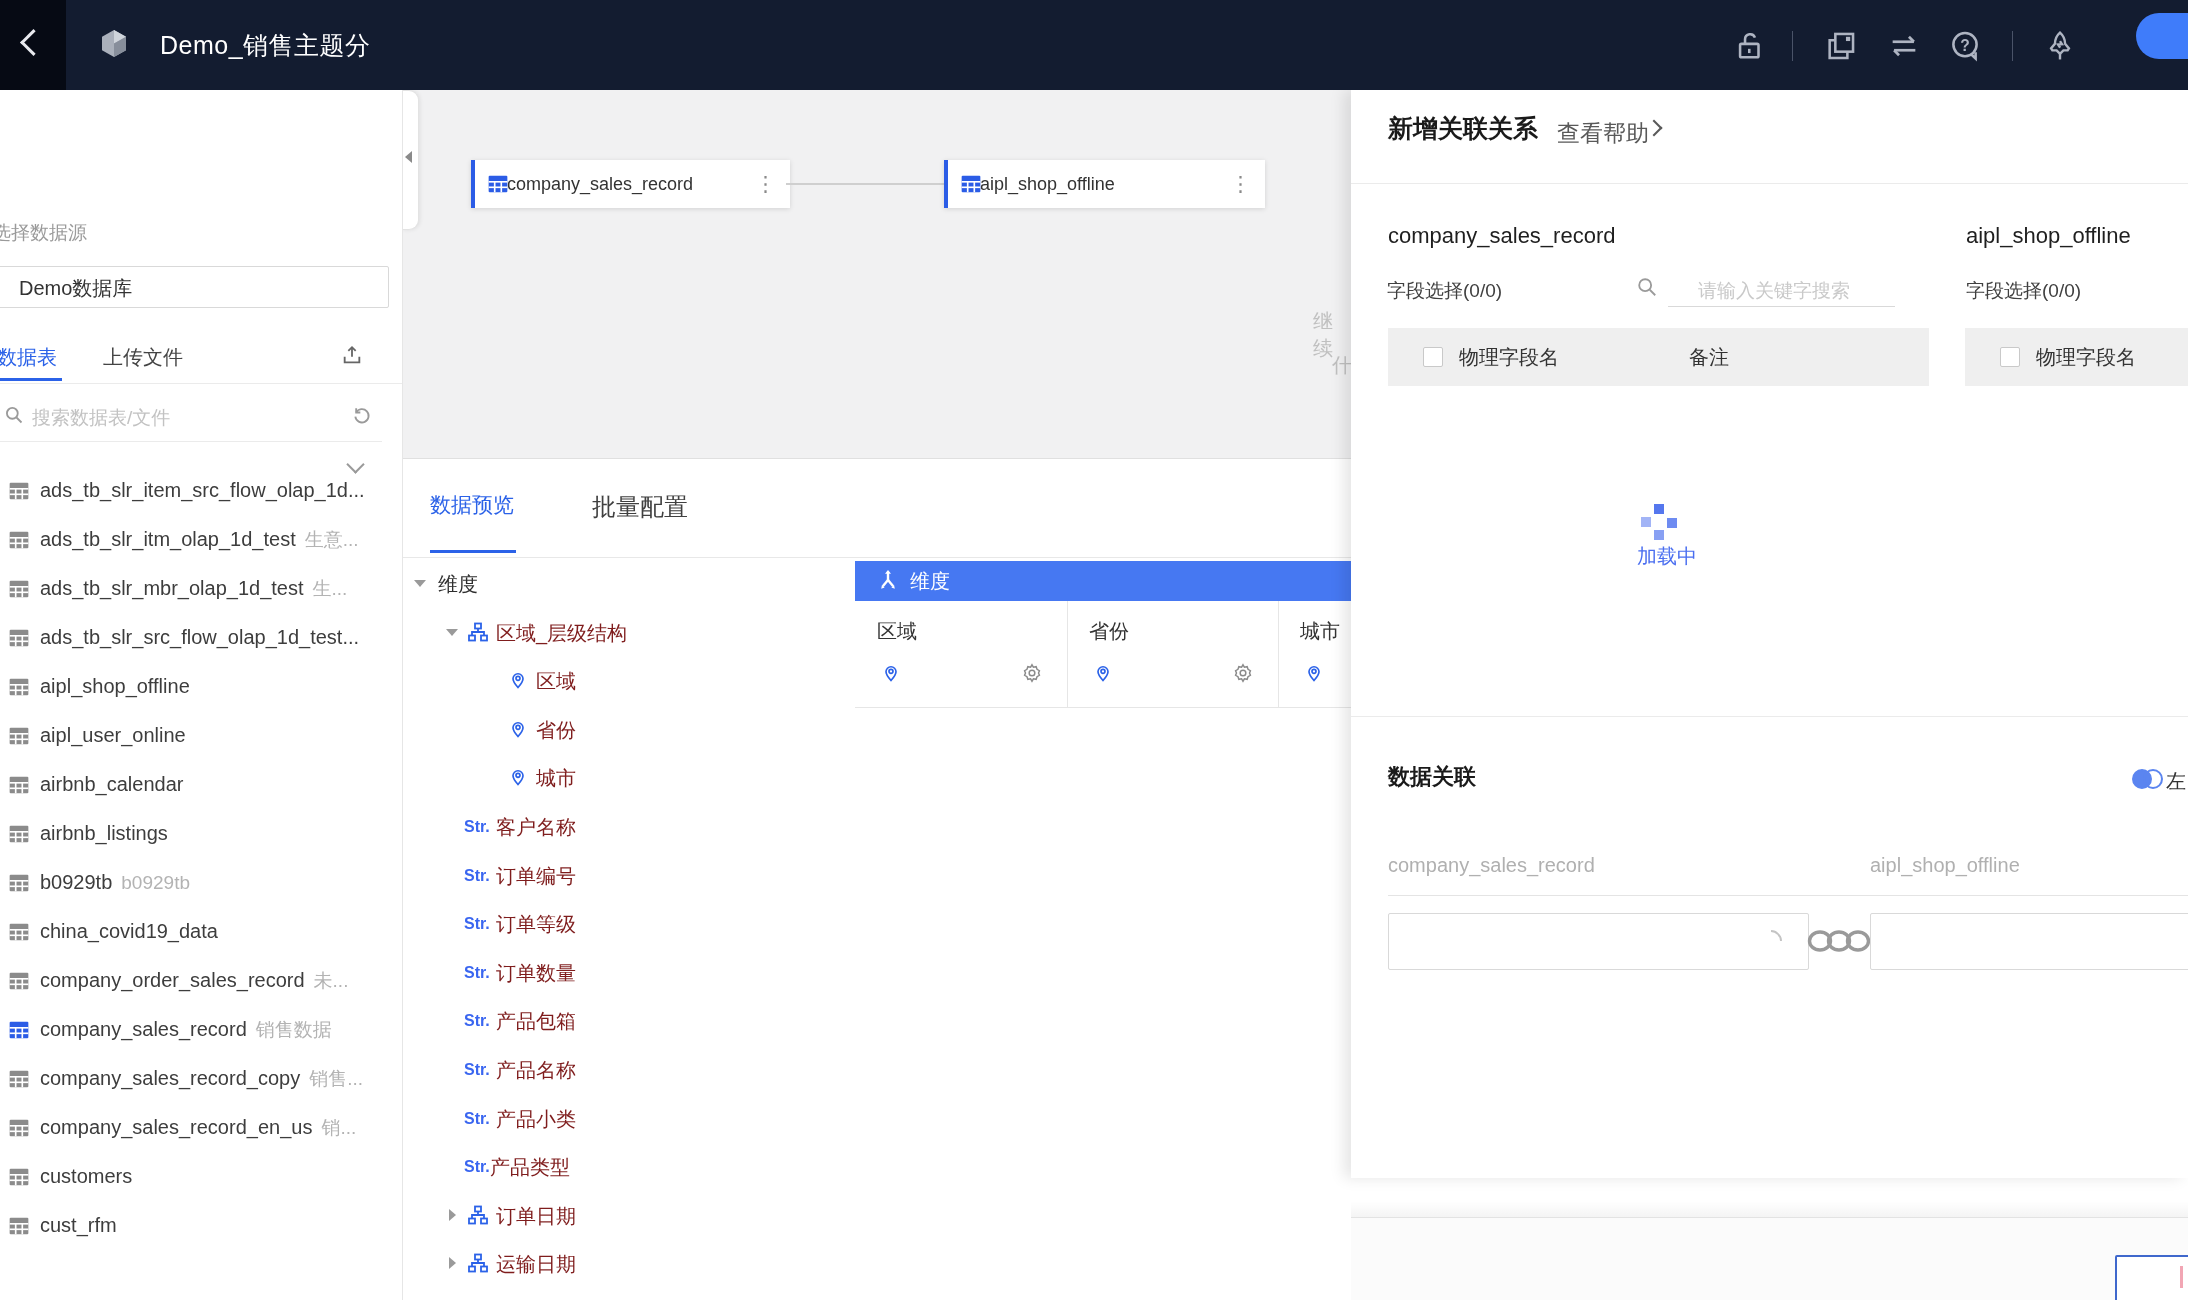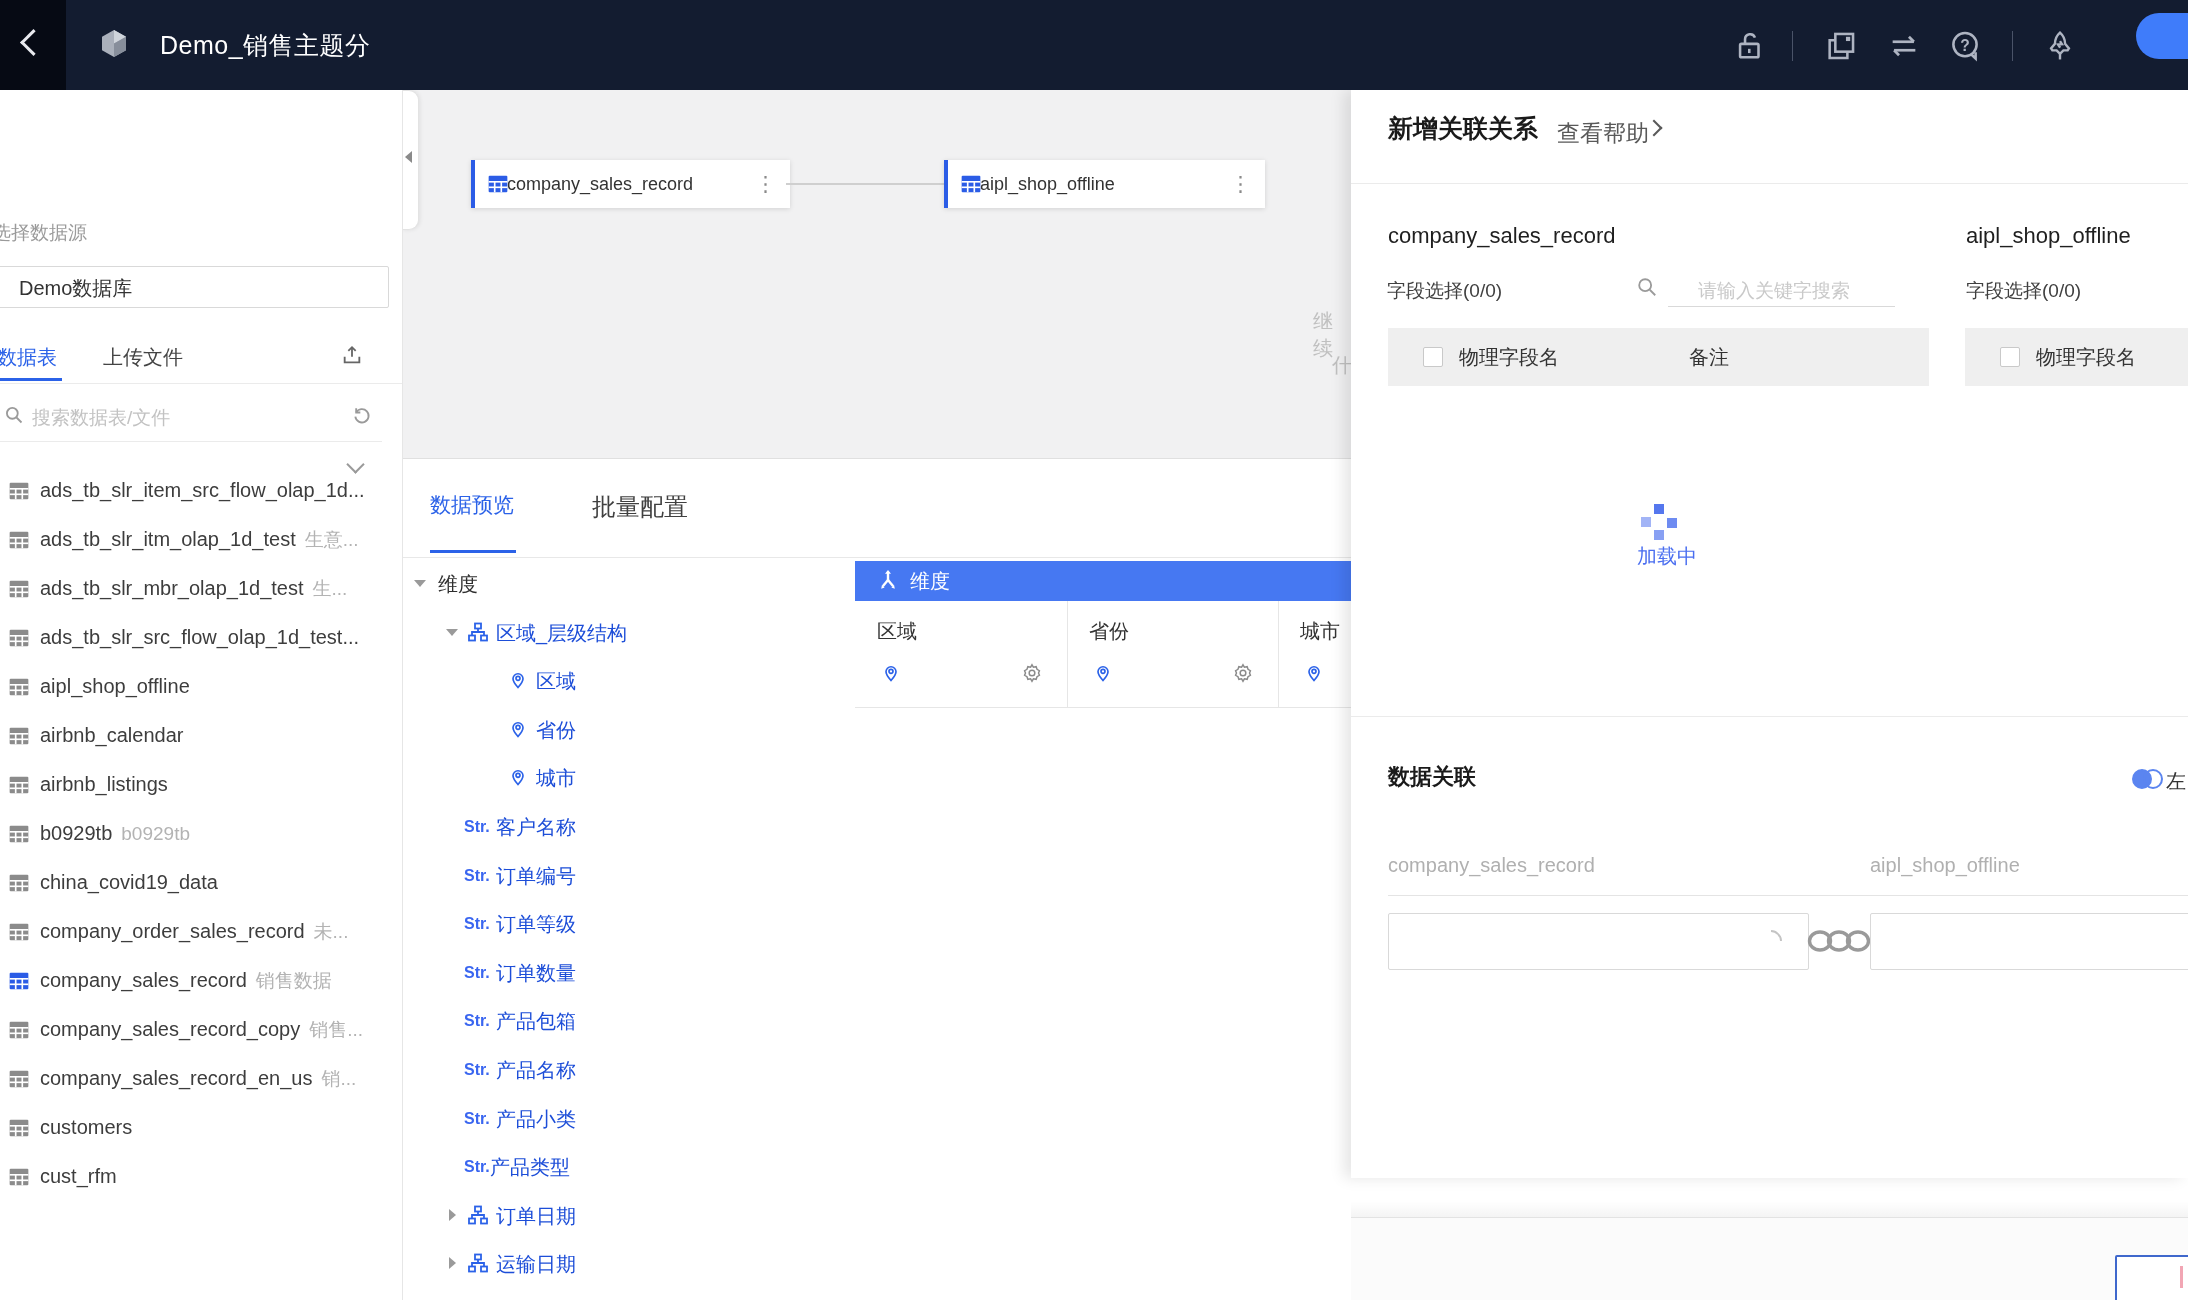--- a/index.html
+++ b/index.html
@@ -51,21 +51,21 @@
   .connector{left:384px;top:93px;width:158px;height:2px;background:#cfcfcf;}
   .frag{color:#c0c0c0;font-size:20px;}
 
   
   .preview{left:402px;top:458px;width:949px;height:842px;background:#fff;border-top:1px solid #e0e0e0;z-index:20;}
   .pv-tab1{left:28px;top:32px;font-size:21px;color:#2b62e8;cursor:pointer;}
   .pv-tab2{left:190px;top:32px;font-size:24px;color:#404040;cursor:pointer;}
   .pv-underline{left:28px;top:91px;width:86px;height:3px;background:#2b62e8;}
   .pv-div{left:0;top:98px;width:949px;height:1px;background:#e8e8e8;}
   .tree-row{position:absolute;left:0;width:453px;height:48px;cursor:pointer;}
-  .tree-label{position:absolute;font-size:20px;color:#1d4ed8;top:11px;white-space:nowrap;}
+  .tree-label{position:absolute;font-size:20px;color:#7f1d1d;top:11px;white-space:nowrap;}
   .caret-down{position:absolute;top:20px;width:0;height:0;border-left:6px solid transparent;border-right:6px solid transparent;border-top:7px solid #9a9a9a;}
   .caret-right{position:absolute;top:17px;width:0;height:0;border-top:6px solid transparent;border-bottom:6px solid transparent;border-left:7px solid #9a9a9a;}
   .strtag{position:absolute;top:15px;font-size:16px;font-weight:bold;color:#3a66f0;}
   .treeicon{position:absolute;top:13px;width:20px;height:20px;}
   .dim-header{left:453px;top:102px;width:496px;height:40px;background:#4678f2;display:flex;align-items:center;}
   .dim-header .dh-label{color:#fff;font-size:20px;margin-left:55px;}
   .dim-cols{left:453px;top:142px;width:496px;height:106px;border-bottom:1px solid #e6e6e6;}
   .dcol-label{position:absolute;top:17px;font-size:20px;color:#333;}
   .dcol-border{position:absolute;top:0;width:1px;height:106px;background:#e6e6e6;}
 
@@ -389,20 +389,32 @@
         <div class="trow">
           <span style="width: 22px; height: 22px; display: inline-block;"><svg viewBox="0 0 20 20" width="22" height="22">
               <rect x="1.5" y="2.5" width="17" height="15" fill="#8b8b8b" rx="1"></rect>
               <g stroke="#fff" stroke-width="1.5">
                 <line x1="1.5" y1="8" x2="18.5" y2="8"></line>
                 <line x1="1.5" y1="13" x2="18.5" y2="13"></line>
                 <line x1="7" y1="8" x2="7" y2="17.5"></line>
                 <line x1="13" y1="8" x2="13" y2="17.5"></line>
               </g>
             </svg></span>
+          <span class="tname">aipl_user_online</span>
+        </div>
+        <div class="trow">
+          <span style="width: 22px; height: 22px; display: inline-block;"><svg viewBox="0 0 20 20" width="22" height="22">
+              <rect x="1.5" y="2.5" width="17" height="15" fill="#8b8b8b" rx="1"></rect>
+              <g stroke="#fff" stroke-width="1.5">
+                <line x1="1.5" y1="8" x2="18.5" y2="8"></line>
+                <line x1="1.5" y1="13" x2="18.5" y2="13"></line>
+                <line x1="7" y1="8" x2="7" y2="17.5"></line>
+                <line x1="13" y1="8" x2="13" y2="17.5"></line>
+              </g>
+            </svg></span>
           <span class="tname">airbnb_calendar</span>
         </div>
         <div class="trow">
           <span style="width: 22px; height: 22px; display: inline-block;"><svg viewBox="0 0 20 20" width="22" height="22">
               <rect x="1.5" y="2.5" width="17" height="15" fill="#8b8b8b" rx="1"></rect>
               <g stroke="#fff" stroke-width="1.5">
                 <line x1="1.5" y1="8" x2="18.5" y2="8"></line>
                 <line x1="1.5" y1="13" x2="18.5" y2="13"></line>
                 <line x1="7" y1="8" x2="7" y2="17.5"></line>
                 <line x1="13" y1="8" x2="13" y2="17.5"></line>

